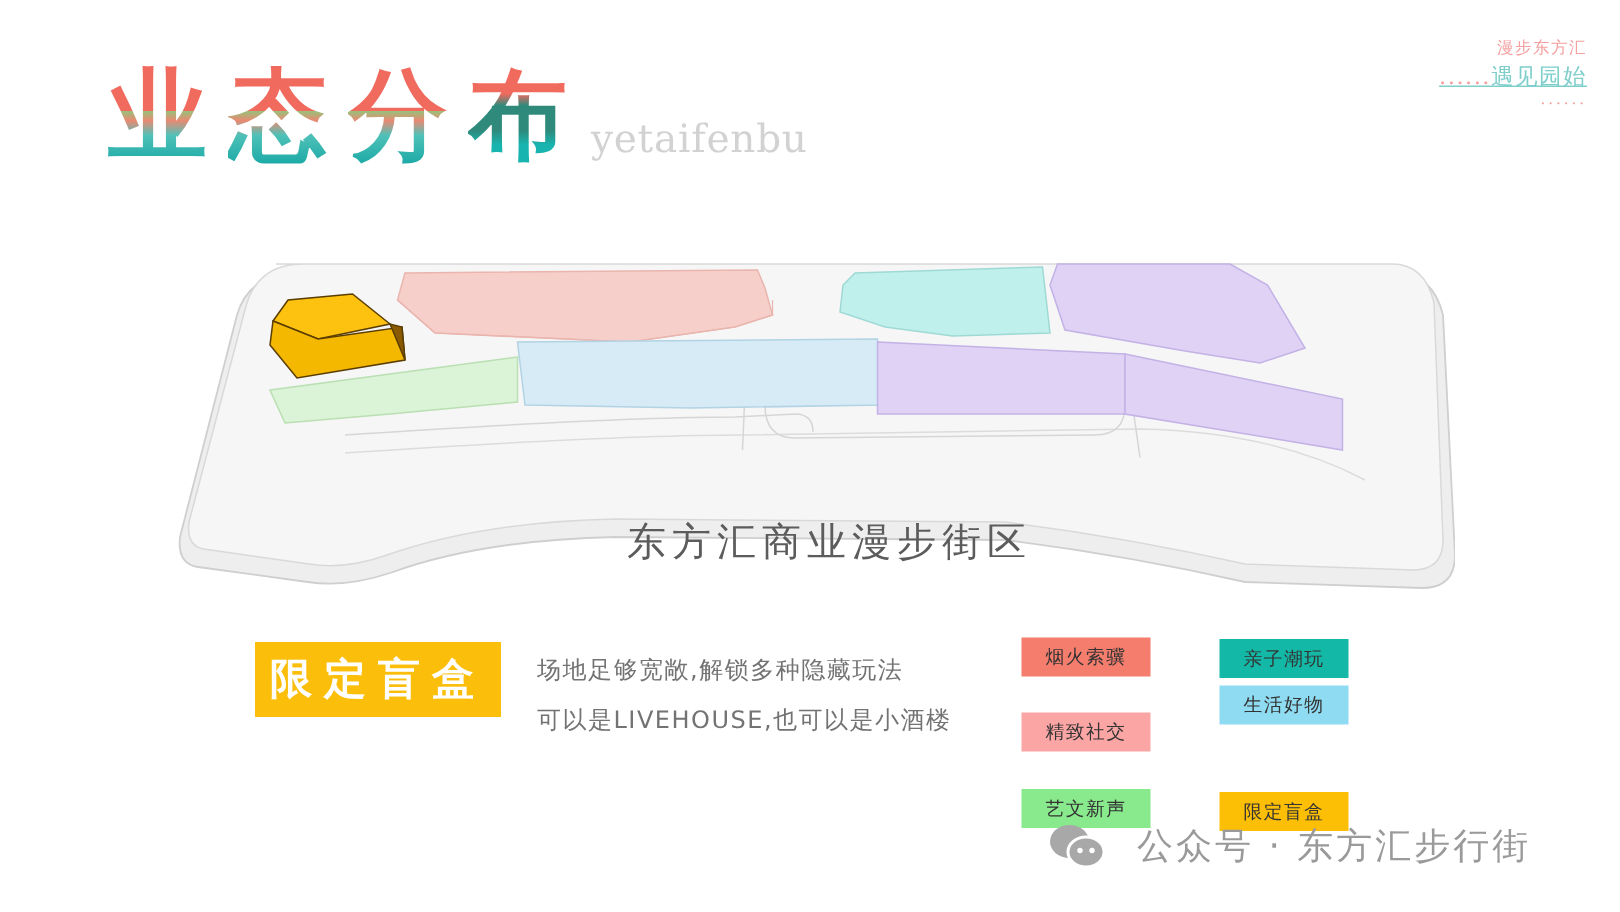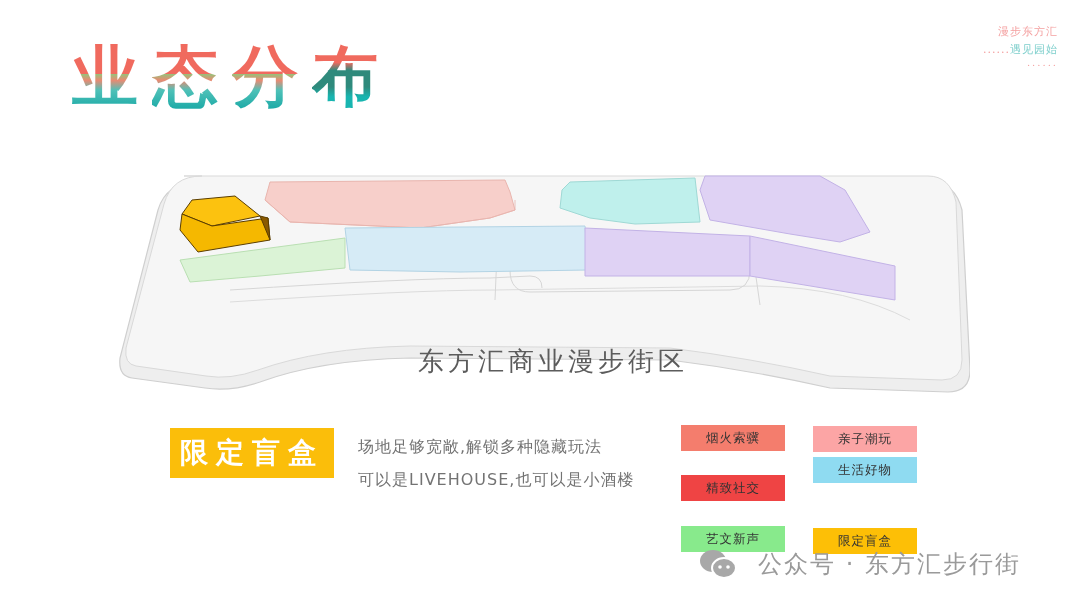--- a/index.html
+++ b/index.html
@@ -20,21 +20,21 @@
       background: linear-gradient(180deg, #f06a5e 0%, #f06a5e 28%, #2f8a7c 40%, #2f8a7c 65%, #18b5b0 80%, #18b5b0 100%);
       -webkit-background-clip: text; background-clip: text; color: transparent;
     }
     .title-pinyin {
       font-family: "DejaVu Serif", serif; font-size: 26px; color: #d2d2d2;
       margin-left: 2px; margin-bottom: 2px; letter-spacing: 0.5px;
     }
 
     .corner-logo { position: absolute; left: 958px; top: 24px; width: 100px; font-family: "DejaVu Serif", serif; text-align: right; }
     .corner-logo .l1 { font-size: 11px; color: #f4a0a0; letter-spacing: 1px; }
-    .corner-logo .l2 { font-size: 11px; color: #7ecfcc; margin-top: 3px; letter-spacing: 1px; }
+    .corner-logo .l2 { font-size: 15px; color: #7ecfcc; margin-top: 3px; letter-spacing: 1px; text-decoration: underline; }
     .corner-logo .l2 .dots { color: #f4a0a0; letter-spacing: 1px; }
     .corner-logo .l3 { font-size: 10px; color: #f4a0a0; margin-top: 0px; letter-spacing: 2px; }
 
     .map { position: absolute; left: 110px; top: 170px; width: 860px; height: 230px; }
     .map svg { width: 100%; height: 100%; }
 
     .map-caption {
       position: absolute; left: 418px; top: 344px;
       font-family: "DejaVu Serif", serif; font-size: 26px; color: #5c5c5c; letter-spacing: 4px; text-align: right;
     }
@@ -43,39 +43,40 @@
       position: absolute; left: 170px; top: 428px; width: 164px; height: 50px;
       background: #fbbe0a; color: #ffffff; font-size: 28px; font-weight: bold;
       display: flex; align-items: center; justify-content: center; letter-spacing: 8px;
     }
 
     .desc { position: absolute; left: 358px; top: 430px; }
     .desc-line { font-size: 16px; color: #737373; line-height: 33px; letter-spacing: 1px; }
 
     .legend { position: absolute; left: 681px; top: 425px; }
     .legend-item {
-      position: absolute; width: 104px; height: 26px;
+      position: absolute; width: 86px; height: 26px;
       font-size: 12.5px; color: #333333; display: flex; align-items: center; justify-content: center;
       letter-spacing: 1px;
     }
 
     .watermark {
       position: absolute; left: 698px; top: 548px; display: flex; align-items: center; gap: 20px;
       color: #9a9a9a; font-size: 24px; letter-spacing: 2px;
     }
     .wm-icon { width: 40px; height: 30px; position: relative; }
   </style>
 </head>
 <body>
 
 <div class="title">
   <span class="title-char">业</span>
   <span class="title-char">态</span>
   <span class="title-char">分</span>
   <span class="title-char c4">布</span>
+  <span class="title-pinyin">yetaifenbu</span>
 </div>
 
 <div class="corner-logo">
   <div class="l1">漫步东方汇</div>
   <div class="l2"><span class="dots">......</span><span>遇见园始</span></div>
   <div class="l3">......</div>
 </div>
 
 <div class="map">
   <svg viewBox="0 0 860 230">
@@ -113,22 +114,22 @@
 
 <div class="feature-badge">限定盲盒</div>
 
 <div class="desc">
   <div class="desc-line">场地足够宽敞,解锁多种隐藏玩法</div>
   <div class="desc-line">可以是LIVEHOUSE,也可以是小酒楼</div>
 </div>
 
 <div class="legend">
   <div class="legend-item" style="left:0;top:0;background:#f47d6d;">烟火索骥</div>
-  <div class="legend-item" style="left:132px;top:1px;background:#fca5a5;">亲子潮玩</div>
-  <div class="legend-item" style="left:0;top:50px;background:#ef4444;">精致社交</div>
+  <div class="legend-item" style="left:132px;top:1px;background:#14b8a6;">亲子潮玩</div>
+  <div class="legend-item" style="left:0;top:50px;background:#fca5a5;">精致社交</div>
   <div class="legend-item" style="left:132px;top:32px;background:#8fdbf1;">生活好物</div>
   <div class="legend-item" style="left:0;top:101px;background:#88ea8c;">艺文新声</div>
   <div class="legend-item" style="left:132px;top:103px;background:#fdbf06;">限定盲盒</div>
 </div>
 
 <div class="watermark">
   <span class="wm-icon">
     <svg width="40" height="30" viewBox="0 0 40 30">
       <ellipse cx="15" cy="12" rx="13" ry="11" fill="#a8a8a8"></ellipse>
       <ellipse cx="26" cy="19" rx="12" ry="10" fill="#a8a8a8" stroke="#ffffff" stroke-width="2"></ellipse>

